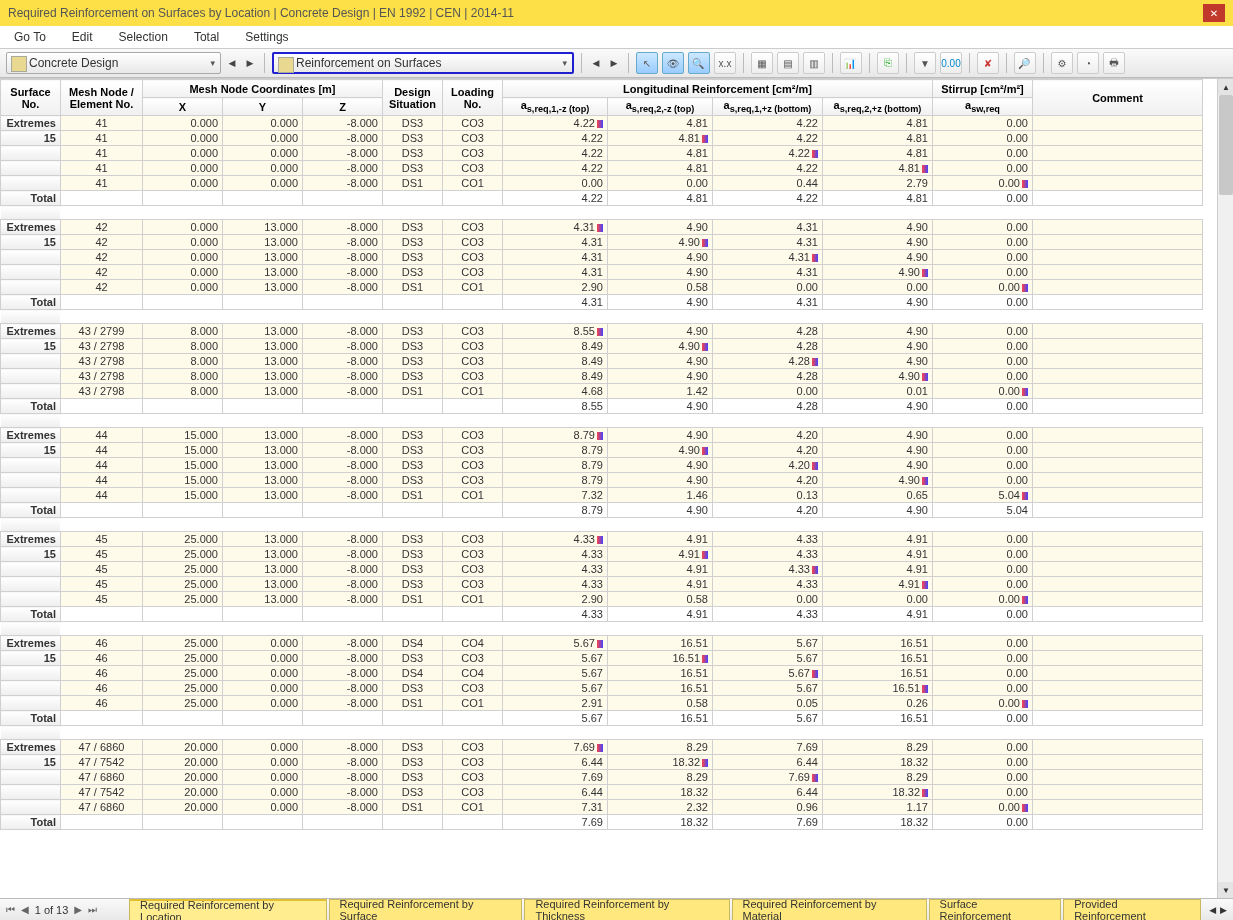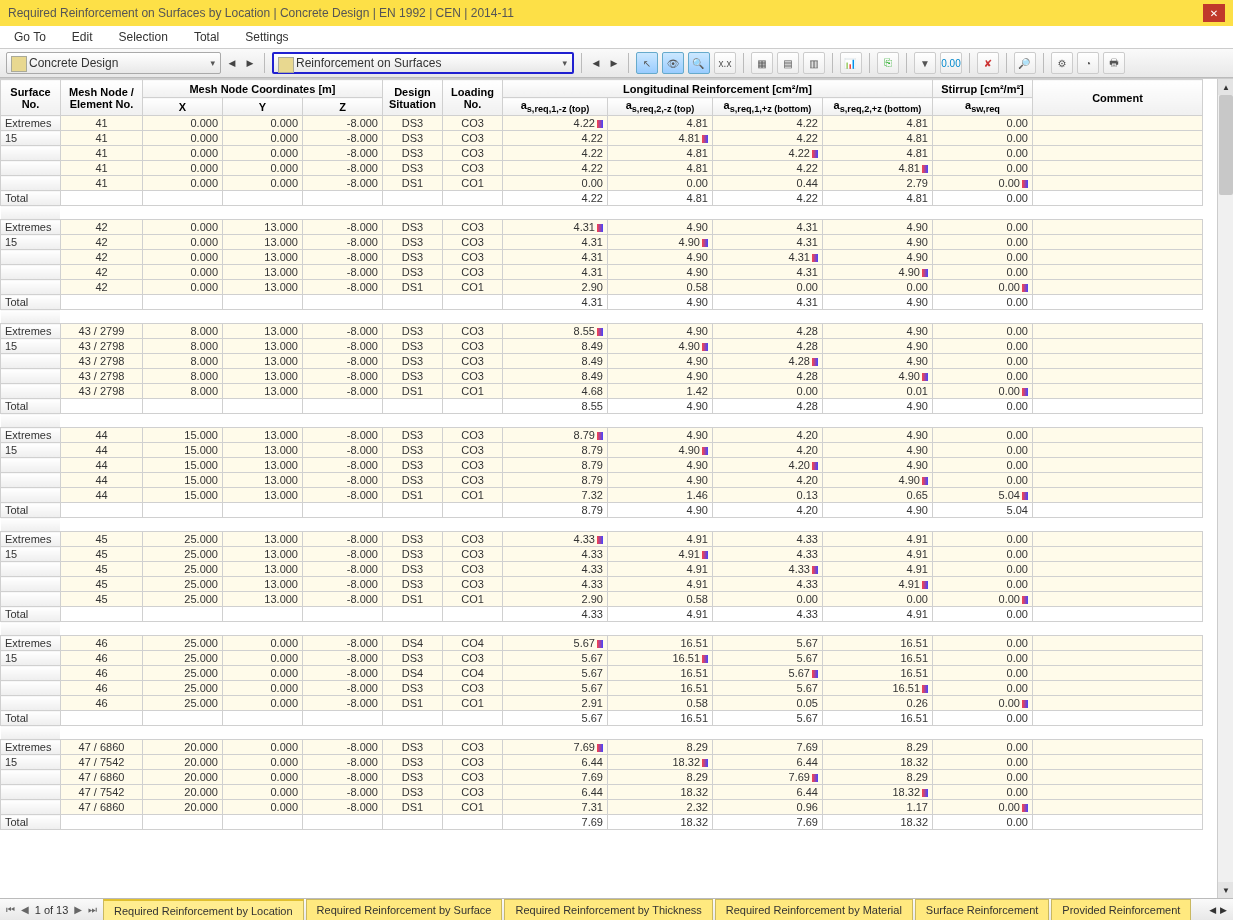--- a/index.html
+++ b/index.html
@@ -26,26 +26,26 @@
 table { border-collapse: collapse; table-layout: fixed; font-size: 11px; }
 th, td { border: 1px solid #d0d0d0; overflow: hidden; white-space: nowrap; text-overflow: clip; }
 th { background: linear-gradient(#fff,#f0f0f0); font-weight: bold; padding: 1px 0; height: 18px; text-align: center; color: #000; font-size: 11px; }
 td { padding: 0 4px; height: 15px; background: #fff; }
 tr.d td { background: #fffbea; }
 tr.d td.num { text-align: right; }
 tr.d td.ctr { text-align: center; }
 tr.tot td { background: #fff; }
 tr.tot td.num { text-align: right; }
 tr.blank td { background: #fff; height: 14px; border-left-color: #fff; border-right-color: #fff; }
-.scol { background: linear-gradient(#fff,#eee) !important; text-align: left; }
+.scol { background: linear-gradient(#fff,#eee) !important; text-align: right; font-weight: bold; }
 .mk { display: inline-block; width: 6px; height: 8px; background: linear-gradient(to right,#f44,#44f); margin-left: 2px; vertical-align: middle; }
 .footer { border-top: 1px solid #bbb; background: linear-gradient(#fafafa,#e8e8e8); height: 22px; display: flex; align-items: center; }
 .pg-nav { display: flex; align-items: center; padding: 0 6px; gap: 6px; }
 .pg-nav .nbtn { font-size: 10px; color: #666; }
-.tabs { display: flex; flex: 1; height: 100%; overflow: hidden; }
+.tabs { display: flex; flex: 1; height: 100%; overflow: hidden; margin-left: 26px; }
 .tab { background: #ffe97f; border: 1px solid #c9b860; border-bottom: none; padding: 2px 10px; font-size: 11px; display: flex; align-items: center; margin-right: 2px; }
 .tab.active { background: #ffed8f; border-top: 2px solid #e0c030; }
 .tabs-scroll { display: flex; align-items: center; gap: 4px; padding: 0 6px; }
 </style>
 </head>
 <body>
 
 <div class="titlebar">
   <span>Required Reinforcement on Surfaces by Location | Concrete Design | EN 1992 | CEN | 2014-11</span>
   <span class="spacer"></span>

